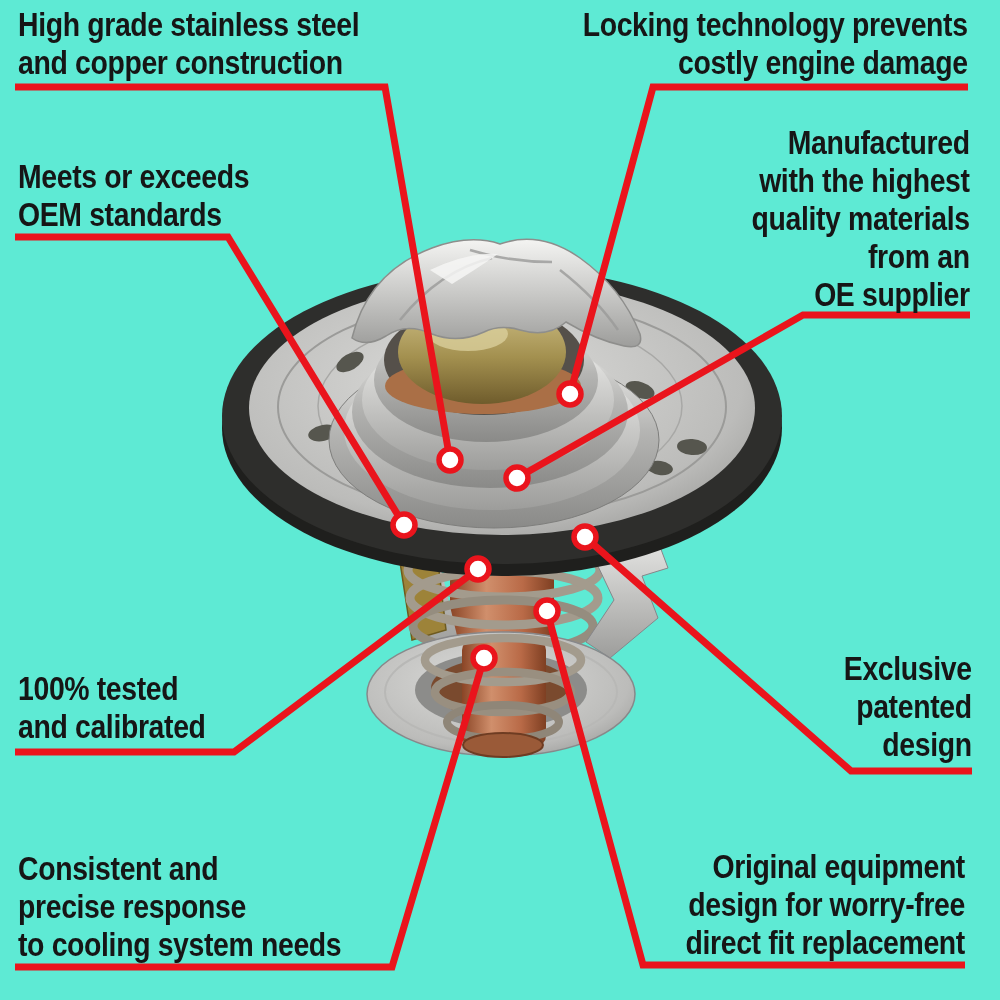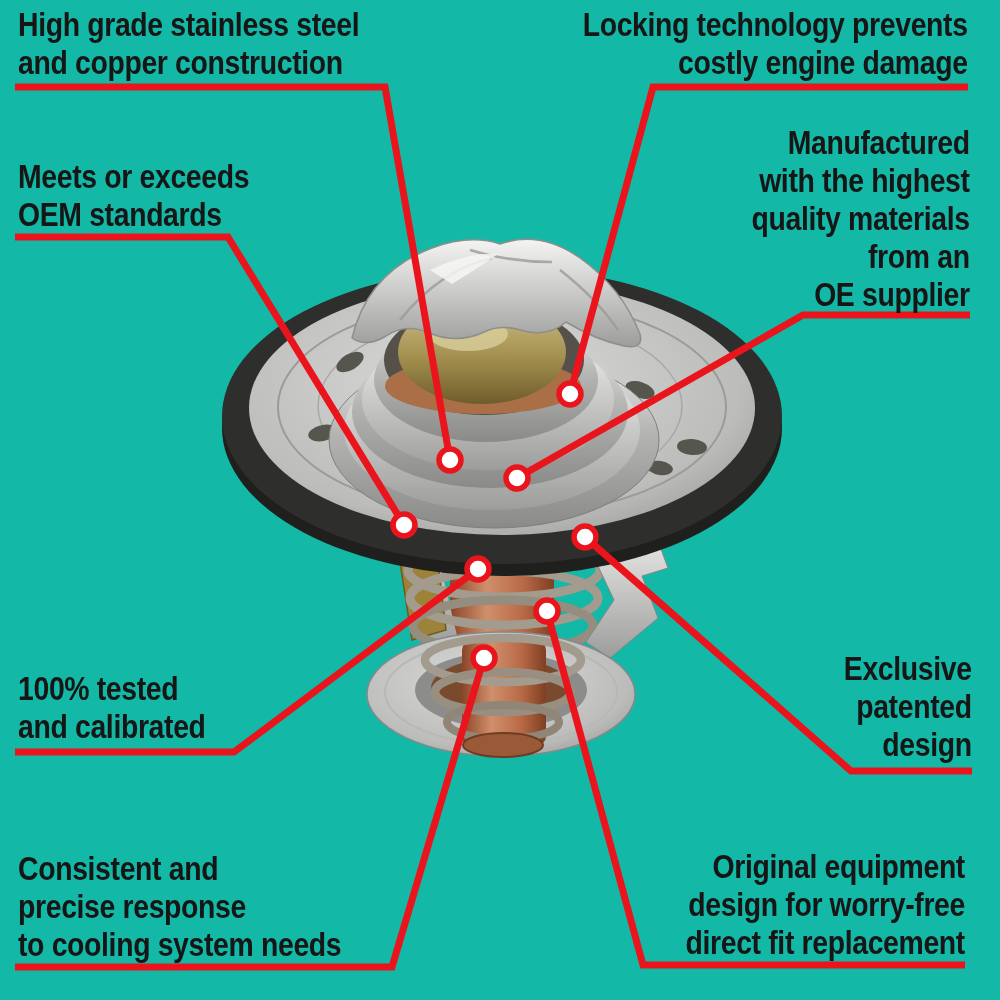--- a/index.html
+++ b/index.html
@@ -1,16 +1,16 @@
 <!DOCTYPE html>
 <html><head>
 <meta charset="utf-8">
 <style>
   html,body{margin:0;padding:0;background:#ffffff;}
-  .stage{position:relative;width:1000px;height:1000px;background:#14b8a6;overflow:hidden;
+  .stage{position:relative;width:1000px;height:1000px;background:#5eead4;overflow:hidden;
          font-family:"Liberation Sans","DejaVu Sans",sans-serif;}
   .art{position:absolute;left:0;top:0;width:1000px;height:1000px;}
   .label{position:absolute;font-weight:bold;color:#161616;font-size:33px;line-height:38px;
          letter-spacing:-0.4px;white-space:nowrap;}
   .label.l{text-align:left;transform:scaleX(0.86);transform-origin:left top;}
   .label.r{text-align:right;transform:scaleX(0.86);transform-origin:right top;}
 </style>
 </head>
 <body>
 

